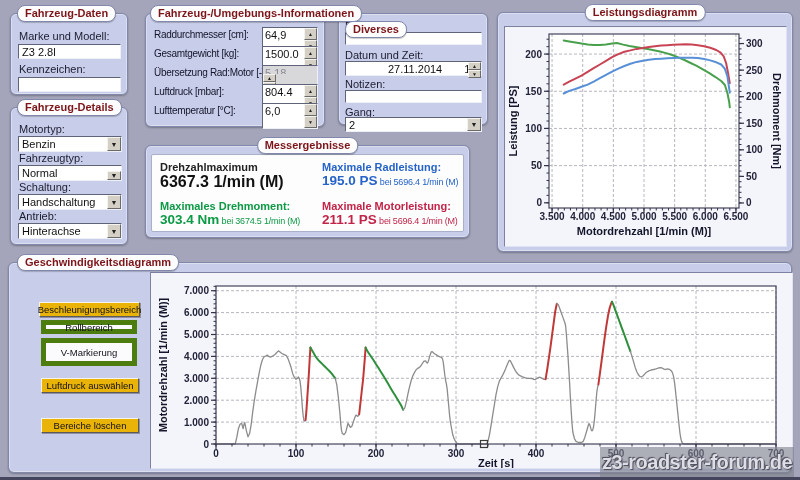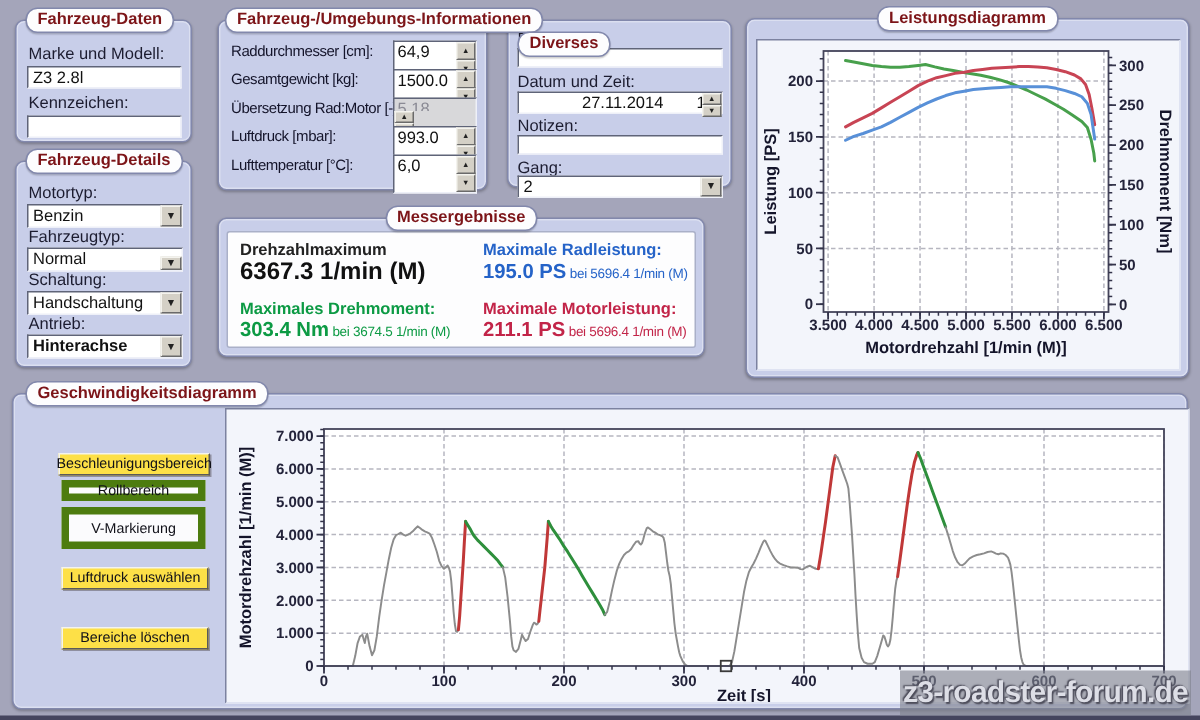--- a/index.html
+++ b/index.html
@@ -54,21 +54,21 @@
   .spin .sbtns { width:13px; display:flex; flex-direction:column; }
   .spin .sbtn {
     flex:1; display:flex; align-items:center; justify-content:center;
     background:#d4d0c6; border:1px solid; border-color:#f4f3ee #6a6a6a #6a6a6a #f4f3ee;
     font-size:5px; color:#222;
   }
   .spin.disabled { background:#d8d8da;flex-direction:column; }
   .spin.disabled .stext { color:#8a8a94; }
   .btn3d {
     position:absolute;
-    background:#fde047;
+    background:#eab308;
     border:1px solid; border-color:#f4f3ee #5a5a5a #5a5a5a #f4f3ee;
     box-shadow:1px 1px 0 #8f8fa0;
     font-size:9.5px; color:#101018;
     display:flex; align-items:center; justify-content:center;
     white-space:nowrap; cursor:default;
   }
   .btnflat {
     position:absolute;
     background:#fbfbfd;
     border:5px solid #4d7c0f;
@@ -132,21 +132,21 @@
     <span class="cbtn">▼</span>
   </div>
 
   <div class="flabel" style="top:73px;">Schaltung:</div>
   <div class="sunken combo" style="left:7px;top:86px;width:104px;height:16px;">
     <span class="ctext">Handschaltung</span>
     <span class="cbtn">▼</span>
   </div>
 
   <div class="flabel" style="top:102px;">Antrieb:</div>
-  <div class="sunken combo" style="left:7px;top:115px;width:104px;height:16px;font-weight:bold;">
+  <div class="sunken combo" style="left:7px;top:115px;width:104px;height:16px;">
     <span class="ctext">Hinterachse</span>
     <span class="cbtn">▼</span>
   </div>
 </div>
 
 <div class="groupbox" style="left:145px;top:13px;width:180px;height:114px;">
   <div class="grouptab" style="left:4px;">Fahrzeug-/Umgebungs-Informationen</div>
 
   <div class="urow" style="top:13px;">
     <span class="ulabel">Raddurchmesser [cm]:</span>
@@ -174,21 +174,21 @@
       <span class="stext">5,18</span>
       <span class="sbtns">
           <span class="sbtn">▲</span>
           <span class="sbtn">▼</span>
         </span>
     </div>
   </div>
   <div class="urow" style="top:70px;">
     <span class="ulabel">Luftdruck [mbar]:</span>
     <div class="sunken spin">
-      <span class="stext">993.0</span>
+      <span class="stext">804.4</span>
       <span class="sbtns">
           <span class="sbtn">▲</span>
           <span class="sbtn">▼</span>
         </span>
     </div>
   </div>
   <div class="urow" style="top:89px;">
     <span class="ulabel">Lufttemperatur [°C]:</span>
     <div class="sunken spin">
       <span class="stext">6,0</span>

